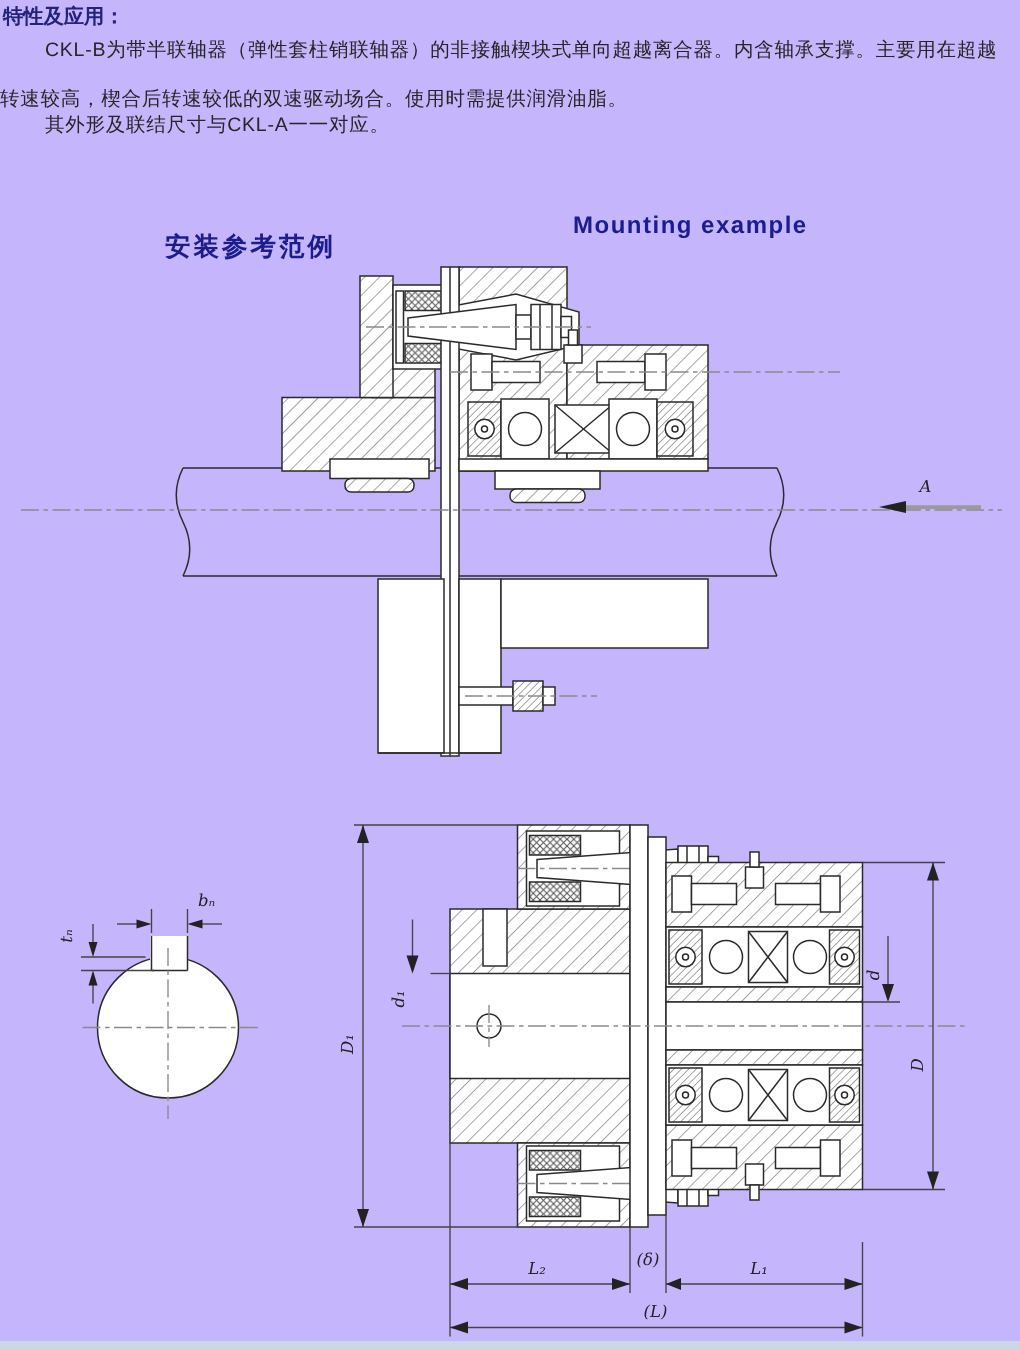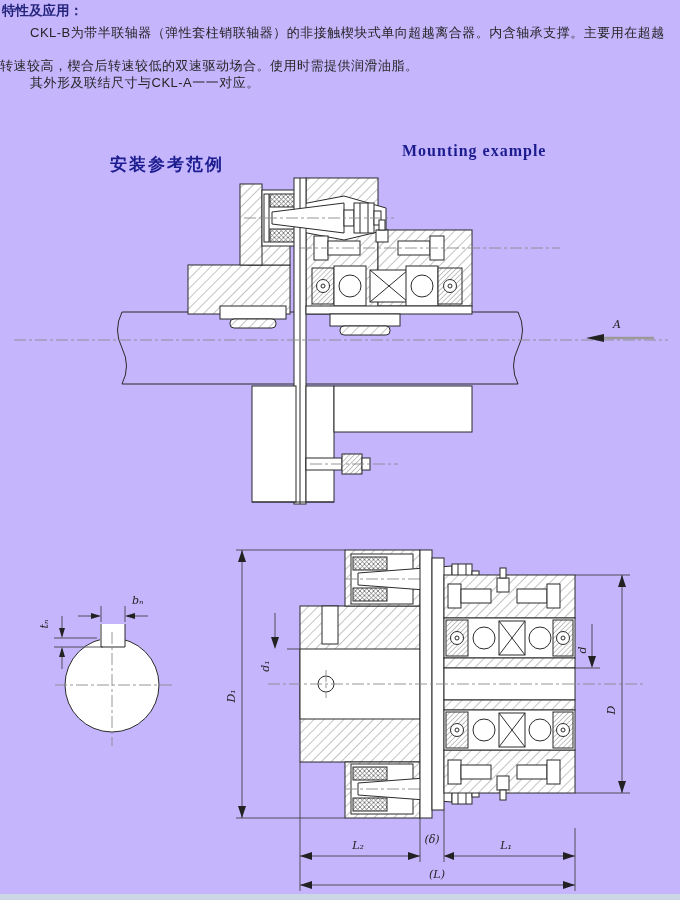--- a/index.html
+++ b/index.html
@@ -5,21 +5,21 @@
   html,body{margin:0;padding:0;background:#f2f2f2;}
   .page{position:relative;width:680px;height:900px;background:#c4b5fd;overflow:hidden;
         font-family:"Liberation Sans",sans-serif;color:#242424;}
   .intro-title{position:absolute;left:2px;top:2px;font-size:13.5px;font-weight:bold;color:#23237a;}
   .p-line{position:absolute;font-size:13px;letter-spacing:0.5px;color:#262626;white-space:nowrap;}
   .l1{left:30px;top:24px;}
   .l2{left:0px;top:47px;margin-top:10px;}
   .l3{left:30px;top:74px;text-align:center;}
   .l4{left:30px;top:98px;}
   .sec-cn{position:absolute;left:110px;top:153px;font-size:17px;font-weight:bold;color:#1c1c8f;letter-spacing:2px;}
-  .sec-en{position:absolute;left:402px;top:142px;font-size:16px;font-weight:bold;color:#1c1c8f;letter-spacing:1px;font-family:Liberation Serif, serif;}
+  .sec-en{position:absolute;left:382px;top:142px;font-size:16px;font-weight:bold;color:#1c1c8f;letter-spacing:1px;}
   svg{position:absolute;left:0;}
   .d1{top:170px;}
   .d2{top:528px;}
   .footer-strip{position:absolute;left:0;bottom:0;width:680px;height:6px;background:#ccd7e5;}
   svg .part{fill:#ffffff;stroke:#2b2b2b;stroke-width:1;}
   svg .ha{fill:url(#hA);stroke:#2b2b2b;stroke-width:1;}
   svg .hb{fill:url(#hB);stroke:#2b2b2b;stroke-width:1;}
   svg .hx{fill:url(#hX);stroke:#2b2b2b;stroke-width:1;}
   svg .ha2{fill:url(#h2A);stroke:#2b2b2b;stroke-width:1;}
   svg .hb2{fill:url(#h2B);stroke:#2b2b2b;stroke-width:1;}

